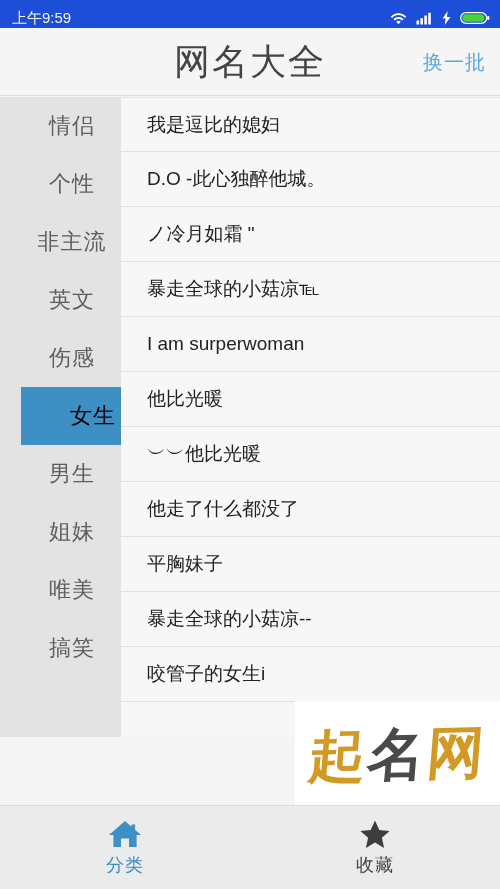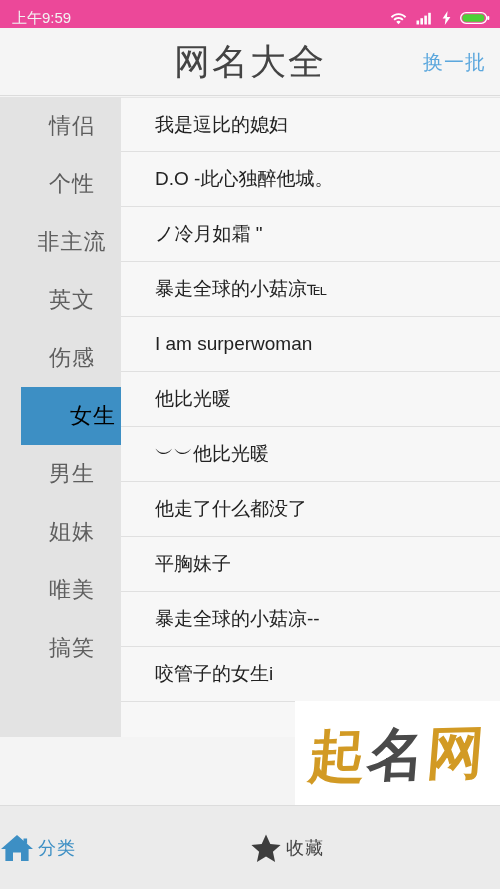--- a/index.html
+++ b/index.html
@@ -7,21 +7,21 @@
     width:500px; height:889px;
     font-family:"Liberation Sans","DejaVu Sans",sans-serif;
     background:#f4f4f4;
     overflow:hidden;
   }
   #app { position:relative; width:500px; height:889px; background:#f4f4f4; }
 
   
   .statusbar {
     position:absolute; left:0; top:0; width:500px; height:28px;
-    background:#ec4899; color:#fff;
+    background:#1d4ed8; color:#fff;
     display:flex; align-items:center; justify-content:space-between;
     padding:8px 10px 0 12px;
   }
   .status-time { font-size:15px; letter-spacing:0px; color:#f2f2f2; }
   .status-icons { display:flex; align-items:center; gap:9px; }
   .status-icons svg { display:block; }
 
   
   .header {
     position:absolute; left:0; top:28px; width:500px; height:68px;
@@ -61,21 +61,21 @@
 
   
   .list {
     position:absolute; left:121px; top:0; width:379px; height:640px;
     background:#f7f7f7;
     overflow:hidden;
   }
   .list-row {
     height:55px; width:100%;
     display:flex; align-items:center;
-    padding-left:34px;
+    padding-left:26px;
     font-size:19px; color:#222;
     border-bottom:1px solid #e0e0e0;
     background:#f7f7f7;
     white-space:nowrap;
   }
   .list-row:first-child { border-top:1px solid #e6e6e6; }
 
   
   .watermark {
     position:absolute; right:0; bottom:0; width:205px; height:104px;
@@ -95,22 +95,22 @@
 
   
   .bottomnav {
     position:absolute; left:0; bottom:0; width:500px; height:84px;
     background:#ebebeb;
     border-top:1px solid #dcdcdc;
     display:flex;
   }
   .nav-item {
     flex:1 1 0; height:84px;
-    display:flex; 
-    align-items:center; gap:4px;
+    display:flex; flex-direction:column;
+    align-items:center; justify-content:center; gap:4px;
   }
   .nav-label { font-size:18px; letter-spacing:1px; }
   .nav-item.active .nav-label { color:#3d8fc4; }
   .nav-item .nav-label { color:#444; }
   .nav-icon { height:30px; display:flex; align-items:flex-end; }
 </style>
 </head>
 <body>
 
 <div id="app">

